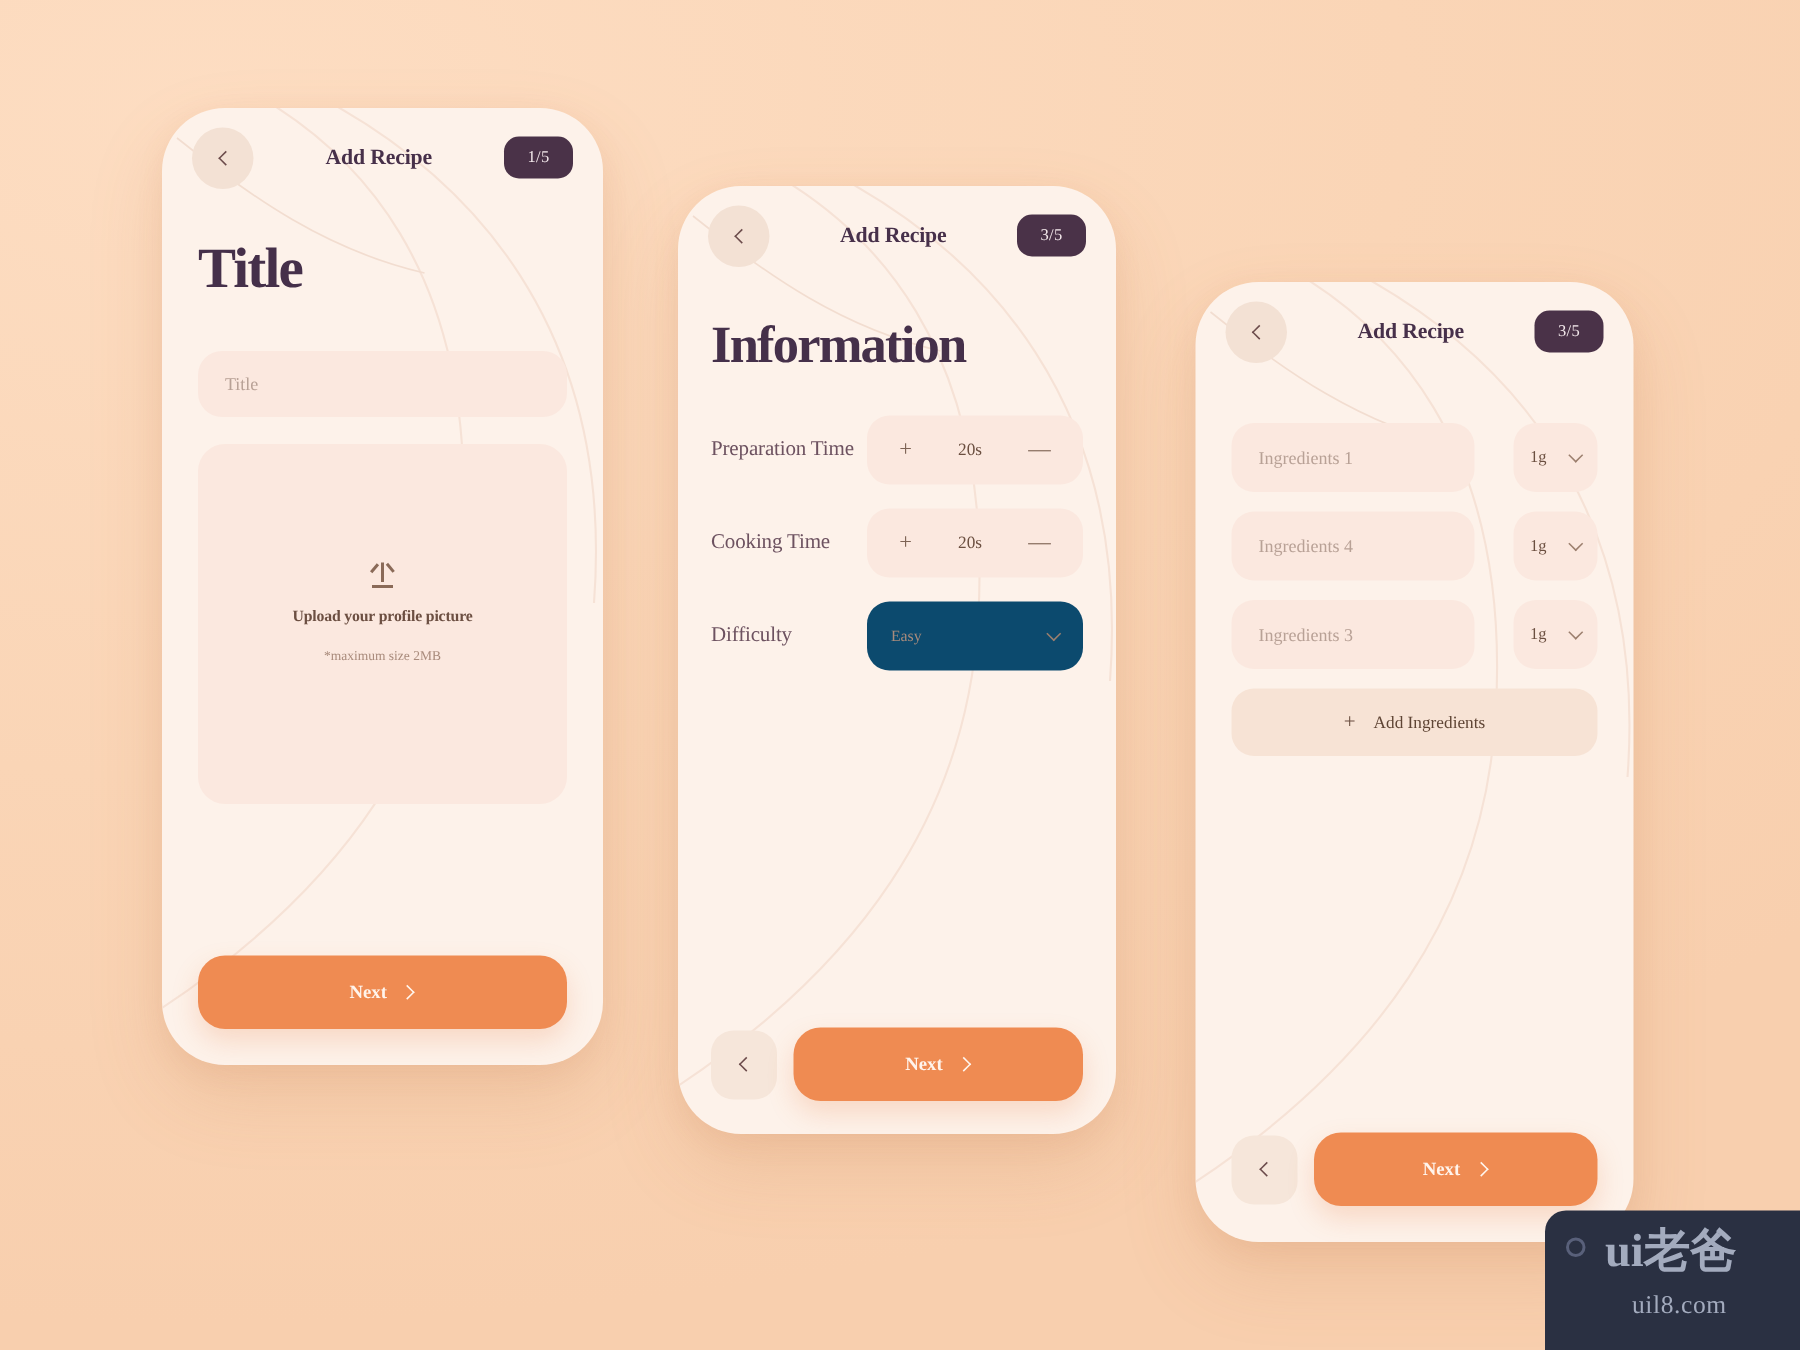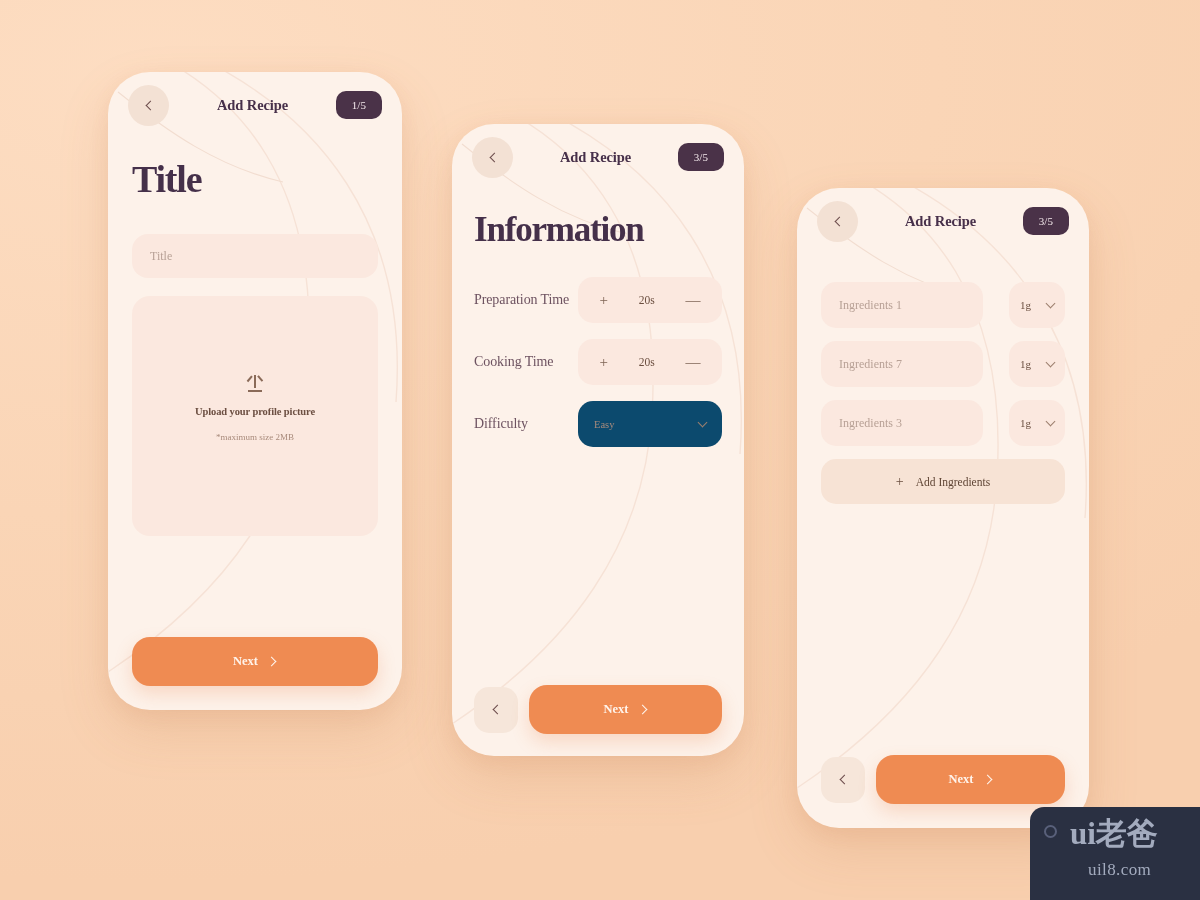--- a/index.html
+++ b/index.html
@@ -469,21 +469,21 @@
             <span class="placeholder">Ingredients 1</span>
           </div>
           <div class="unit-box">
             <span class="u-val">1g</span>
             <span class="caret"></span>
           </div>
         </div>
 
         <div class="ing-row">
           <div class="ing-input">
-            <span class="placeholder">Ingredients 7</span>
+            <span class="placeholder">Ingredients 4</span>
           </div>
           <div class="unit-box">
             <span class="u-val">1g</span>
             <span class="caret"></span>
           </div>
         </div>
 
         <div class="ing-row">
           <div class="ing-input">
             <span class="placeholder">Ingredients 3</span>

